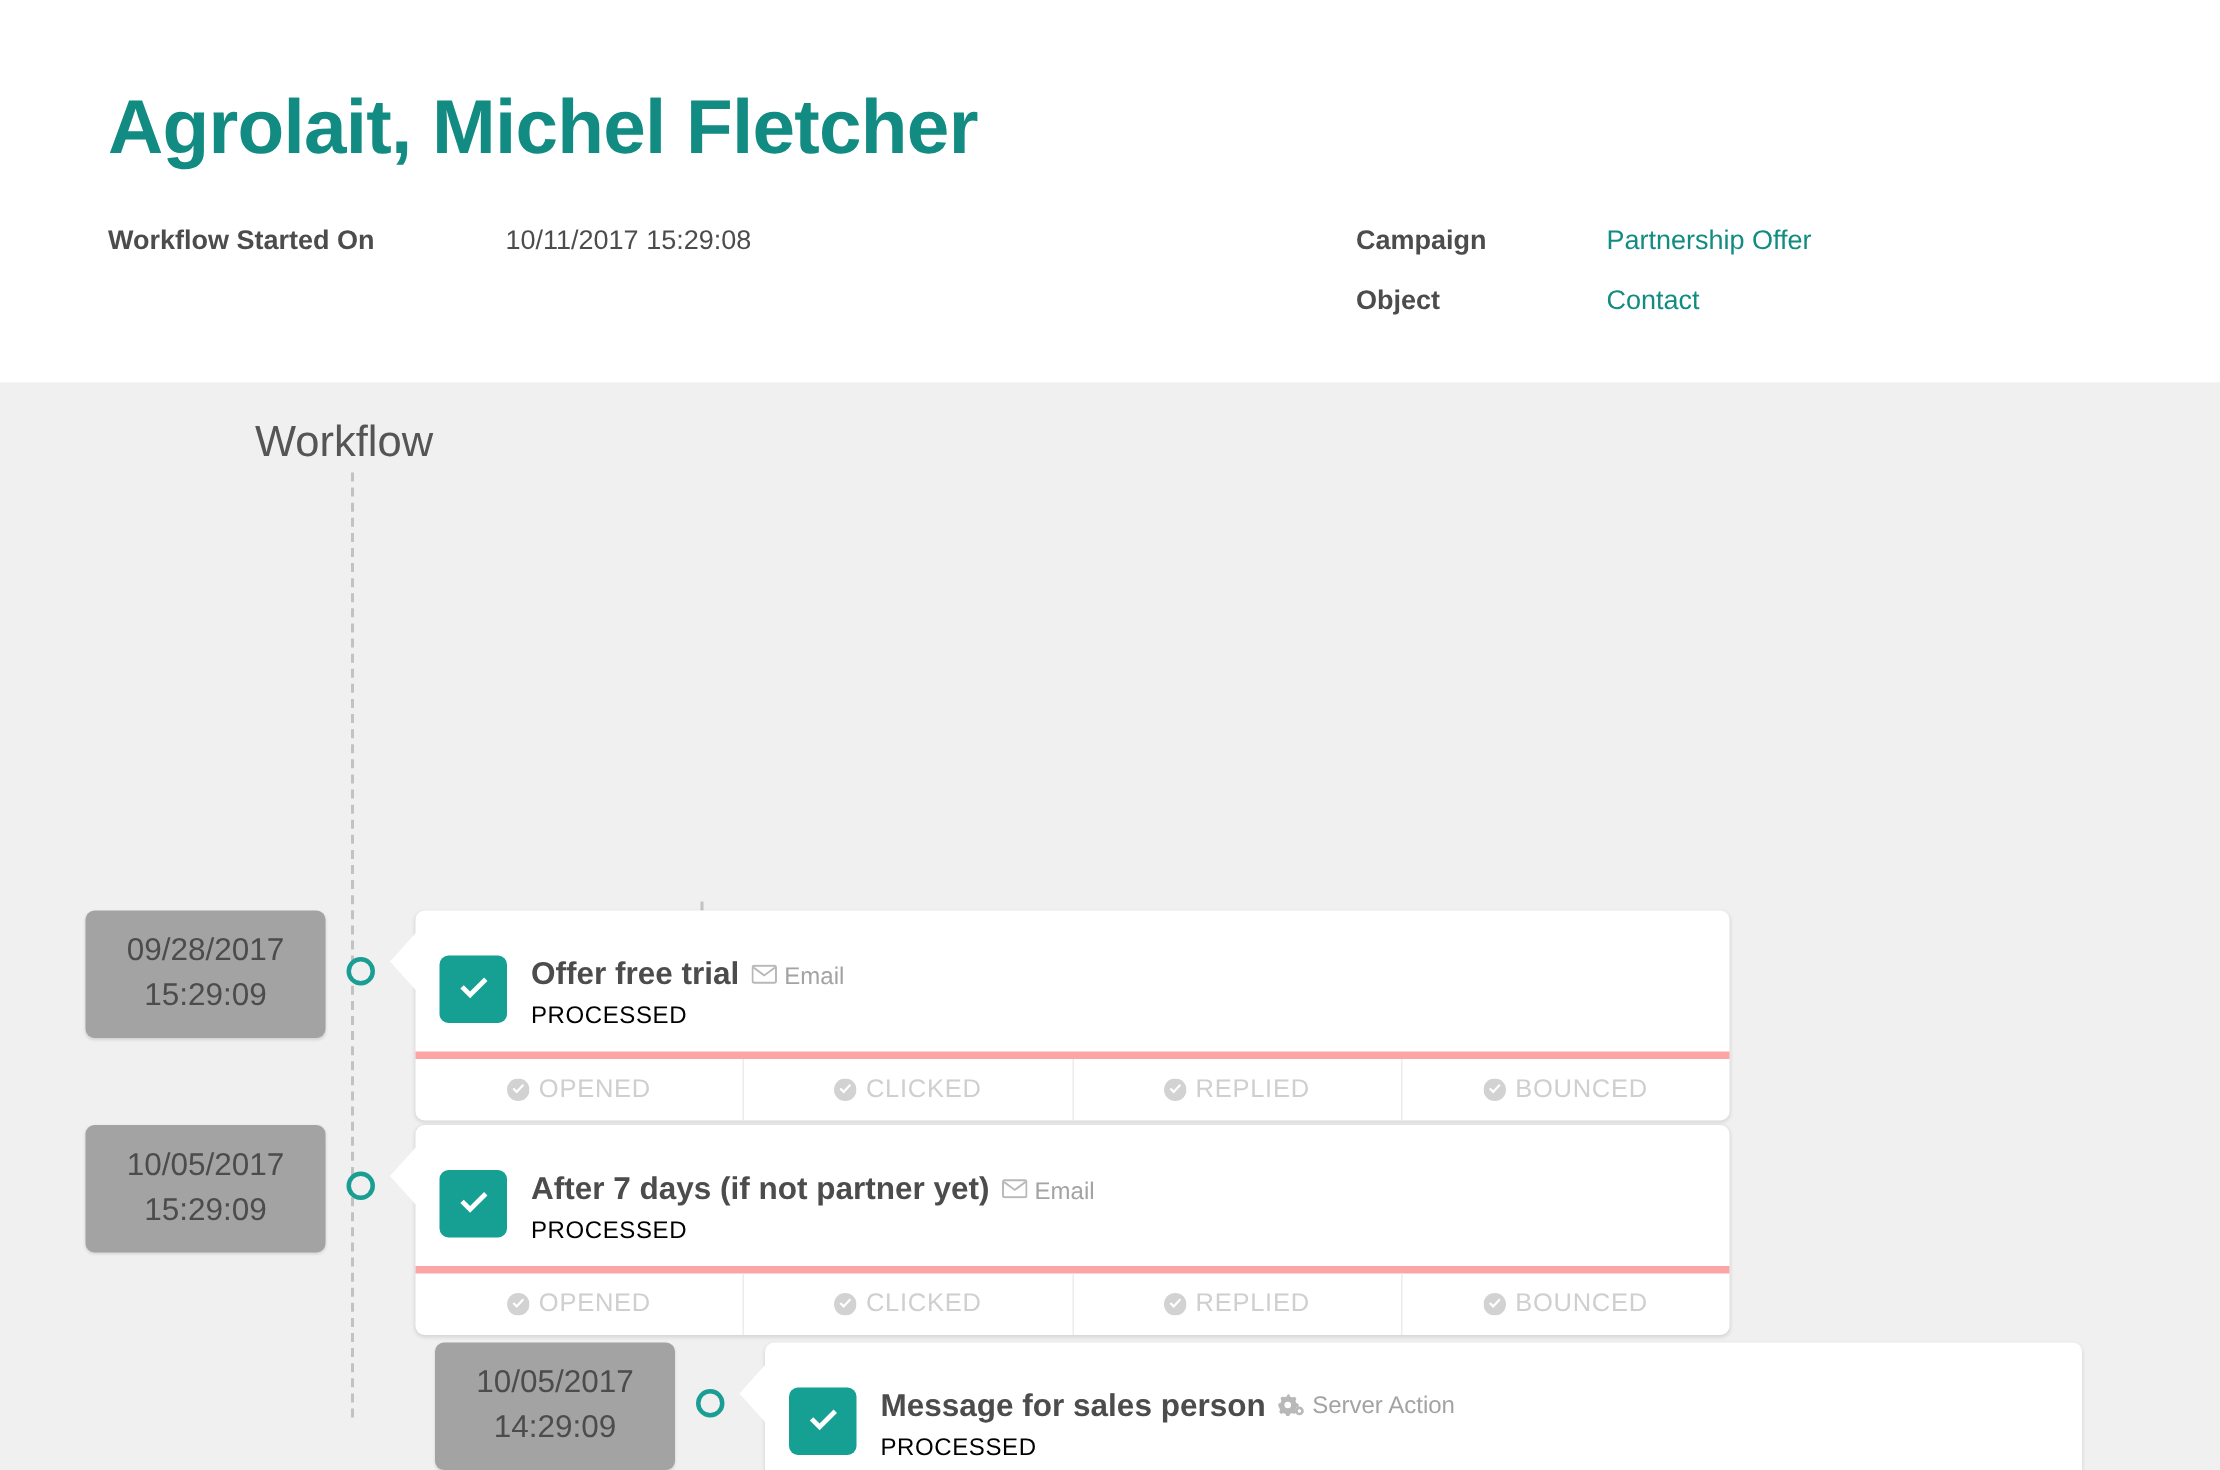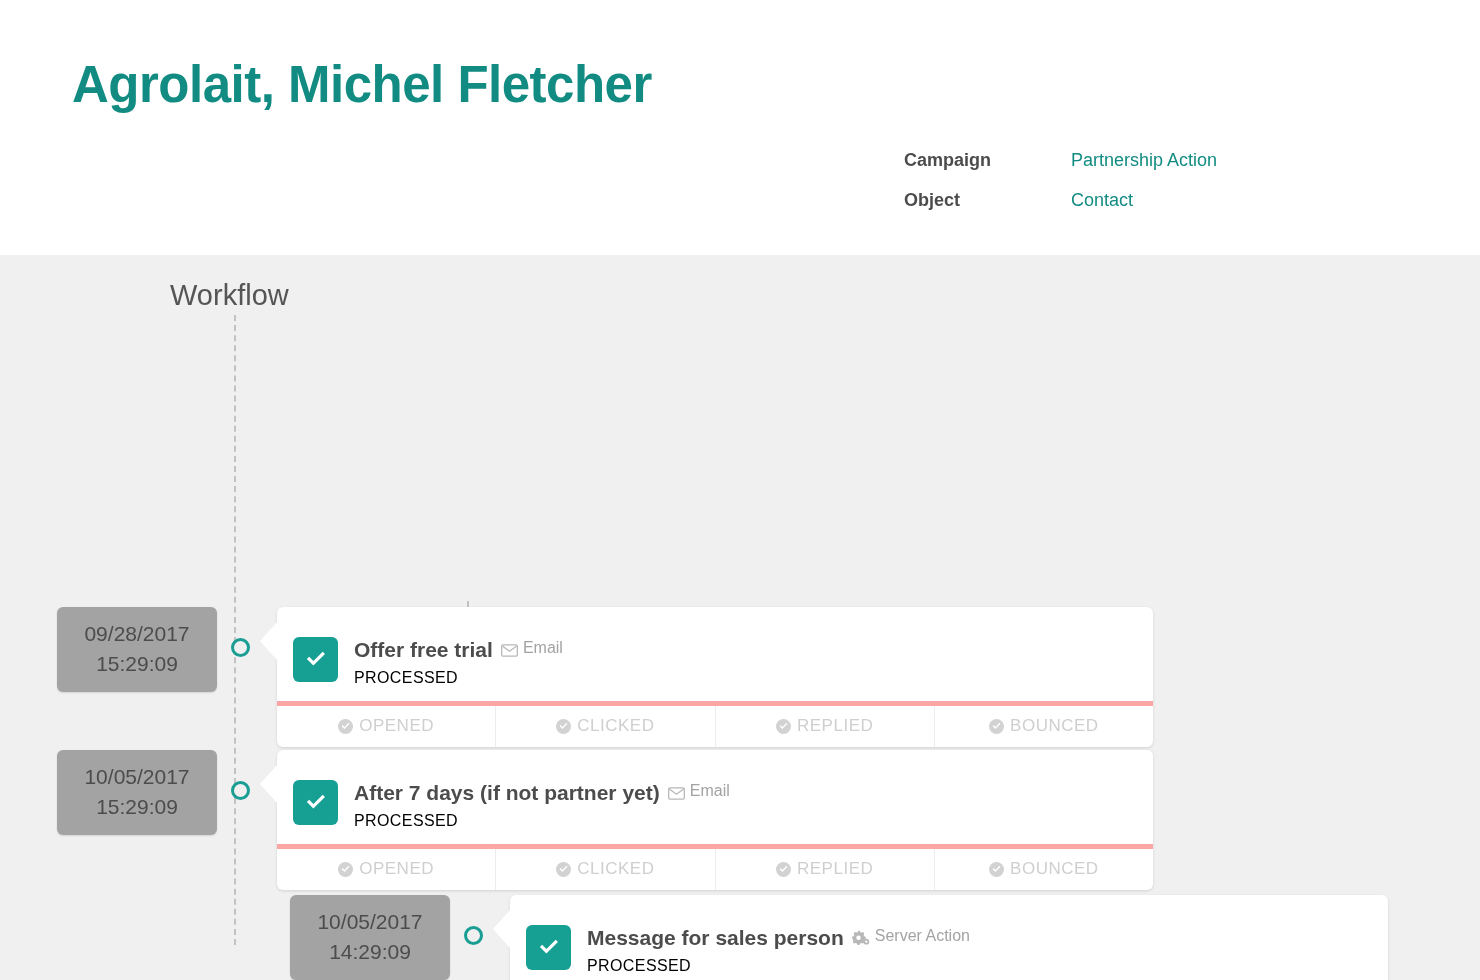--- a/index.html
+++ b/index.html
@@ -172,21 +172,21 @@
   .card-title {
     font-size: 21px;
     font-weight: bold;
     color: #4c4c4c;
     white-space: nowrap;
   }
   .card-kind {
     font-size: 16px;
     color: #a3a3a3;
     display: flex;
-    align-items: flex-end;
+    align-items: flex-start;
     gap: 5px;
     white-space: nowrap;
   }
   .card-kind svg { display: block; }
 
   .card-status {
     margin-top: 7px;
     font-size: 16px;
     letter-spacing: 0.4px;
   }
@@ -213,25 +213,31 @@
   .metric:first-child { border-left: none; }
   .metric svg { display: block; }
 </style>
 </head>
 <body>
 
 <div class="header">
   <div class="page-title">Agrolait, Michel Fletcher</div>
 
   <div class="header-fields">
+    <div class="left-fields">
+      <div class="field-row">
+        <span class="field-label">Workflow Started On</span>
+        <span class="field-value">10/11/2017 15:29:08</span>
+      </div>
+    </div>
 
     <div class="right-fields">
       <div class="field-row">
         <span class="field-label">Campaign</span>
-        <a class="field-value link" href="#" style="text-decoration:none">Partnership Action</a>
+        <a class="field-value link" href="#" style="text-decoration:none">Partnership Offer</a>
       </div>
       <div class="field-row">
         <span class="field-label">Object</span>
         <a class="field-value link" href="#" style="text-decoration:none">Contact</a>
       </div>
     </div>
   </div>
 </div>
 
 <div class="workflow-area">

